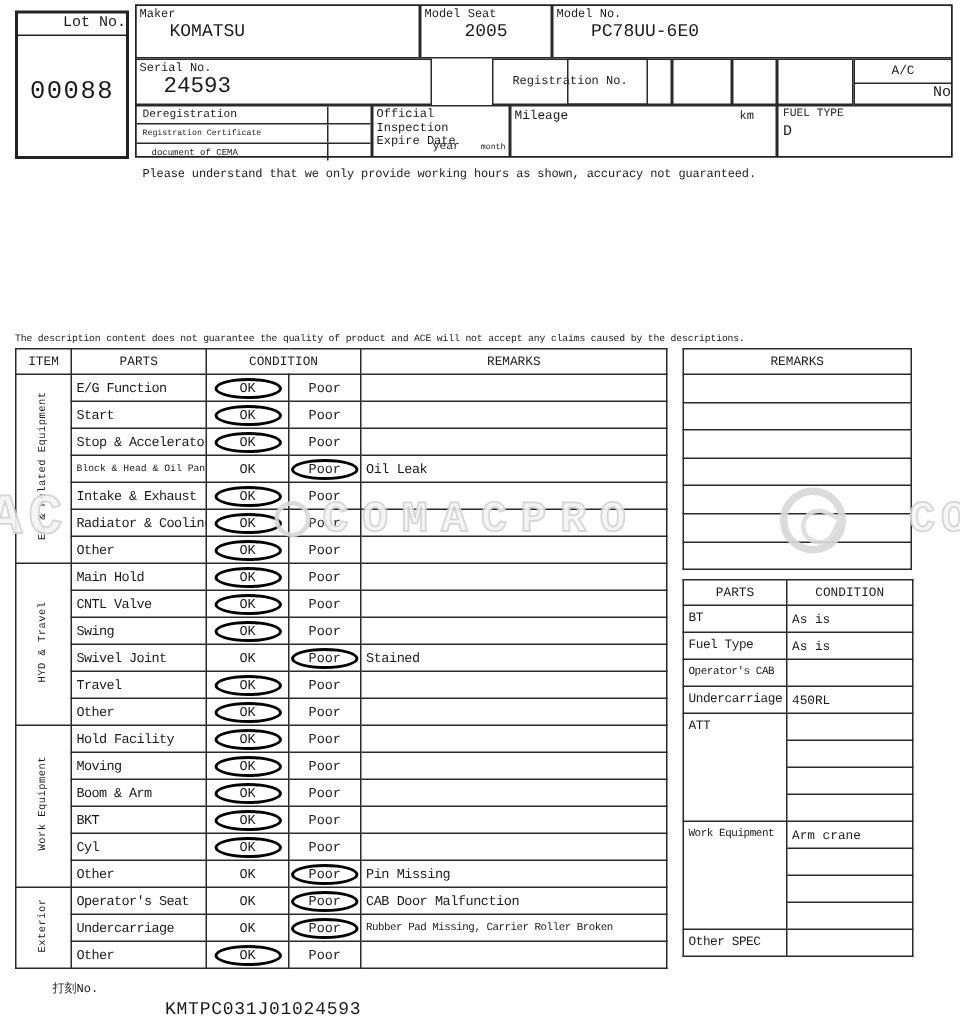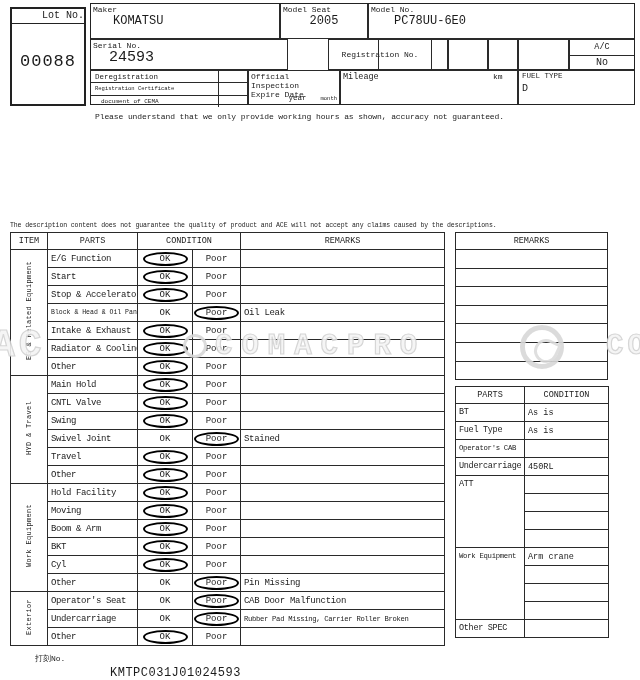--- a/index.html
+++ b/index.html
@@ -22,21 +22,21 @@
   .c-mno{left:368px;top:3px;width:267px;height:36px;}
   .c-serial{left:90px;top:39px;width:198px;height:31px;}
   .c-reg{left:288px;top:39px;width:104px;height:31px;font-size:8px;text-align:center;line-height:10px;
          display:flex;align-items:center;justify-content:center;word-break:break-all;padding:0 6px;margin-left:40px;}
   .c-e1{left:378px;top:39px;width:70px;height:31px;}
   .c-e2{left:448px;top:39px;width:40px;height:31px;}
   .c-e3{left:488px;top:39px;width:30px;height:31px;}
   .c-e4{left:518px;top:39px;width:51px;height:31px;}
   .c-ac{left:569px;top:39px;width:66px;height:31px;}
   .ac-top{display:block;height:15px;border-bottom:1px solid #2a2a2a;text-align:center;font-size:8.5px;line-height:15px;}
-  .ac-bot{display:block;height:14px;text-align:center;font-size:10px;line-height:14px;}
+  .ac-bot{display:block;height:14px;text-align:right;font-size:10px;line-height:14px;}
   .c-dereg{left:90px;top:70px;width:158px;height:35px;}
   .dereg-row{display:flex;height:11.33px;border-bottom:1px solid #2a2a2a;}
   .dereg-row:last-child{border-bottom:none;}
   .dereg-label{width:128px;border-right:1px solid #2a2a2a;box-sizing:border-box;display:flex;align-items:center;padding-left:4px;}
   .dr0{font-size:7.5px;} .dr1{font-size:5.5px;} .dr2{font-size:6px;padding-left:10px;}
   .c-official{left:248px;top:70px;width:92px;height:35px;padding:1px 2px;}
   .off-label{font-size:8px;line-height:9px;display:block;}
   .off-bottom{position:absolute;bottom:2px;left:0;right:2px;display:flex;justify-content:flex-end;gap:14px;align-items:baseline;}
   .off-year{font-size:7.5px;} .off-month{font-size:5.5px;}
   .c-oper{left:340px;top:70px;width:178px;height:35px;padding:1px 2px;}

